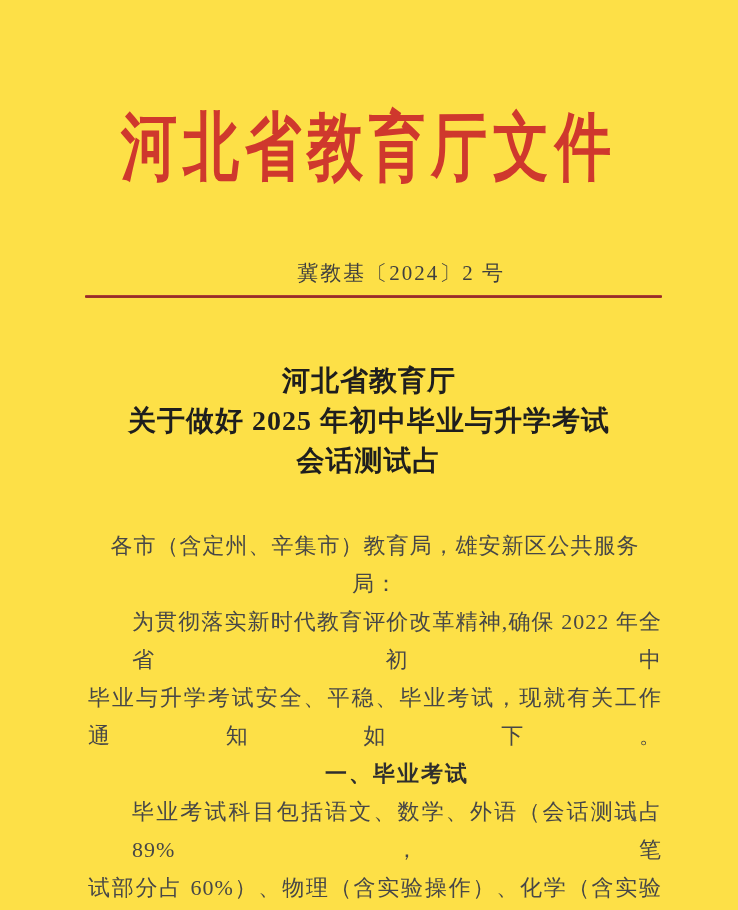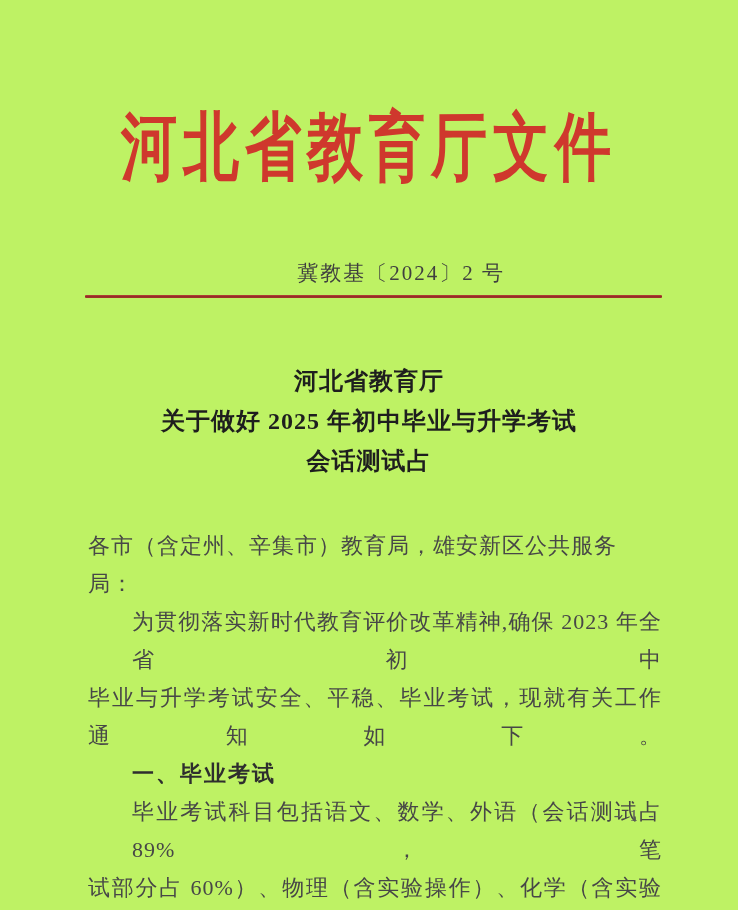--- a/index.html
+++ b/index.html
@@ -2,21 +2,21 @@
 <html><head>
 <meta charset="utf-8">
 <style>
   * { margin: 0; padding: 0; box-sizing: border-box; }
   html, body { background: #ffffff; }
   .page {
     position: relative;
     width: 738px;
     height: 910px;
     margin: 0 auto;
-    background: #bef264;
+    background: #fde047;
     overflow: hidden;
     font-family: "Liberation Serif", serif;
   }
   .letterhead {
     position: absolute;
     top: 98px;
     left: 0;
     width: 100%;
     text-align: center;
     font-size: 56px;
@@ -46,37 +46,37 @@
     height: 3px;
     background: linear-gradient(180deg, #b8453a 0%, #8e2a22 60%, #a83a30 100%);
     border-radius: 1px;
   }
   .title-block {
     position: absolute;
     top: 361px;
     left: 0;
     width: 100%;
     text-align: center;
-    font-size: 24px;
+    font-size: 28px;
     font-weight: bold;
     line-height: 40px;
     letter-spacing: 1px;
     color: #1e1e1e;
   }
   .body-block {
     position: absolute;
     top: 527px;
     left: 88px;
     width: 574px;
     font-size: 22px;
     line-height: 38px;
     color: #474747;
     letter-spacing: 1px;
   }
-  .body-line { display: block; }
+  .body-line { display: block; text-align: center; }
   .indent { padding-left: 44px; }
   .fill {
     text-align: justify;
     text-align-last: justify;
   }
   .heading-line {
     font-family: "Liberation Sans", sans-serif;
     font-weight: bold;
     color: #2e2e2e;
     letter-spacing: 2px;
@@ -102,21 +102,21 @@
   <div class="red-line"></div>
 
   <div class="title-block">
     <div>河北省教育厅</div>
     <div>关于做好 2025 年初中毕业与升学考试</div>
     <div>会话测试占</div>
   </div>
 
   <div class="body-block">
     <span class="body-line">各市（含定州、辛集市）教育局，雄安新区公共服务局：</span>
-    <span class="body-line indent fill">为贯彻落实新时代教育评价改革精神,确保 2023 年全省初中</span>
+    <span class="body-line indent fill">为贯彻落实新时代教育评价改革精神,确保 2022 年全省初中</span>
     <span class="body-line fill">毕业与升学考试安全、平稳、毕业考试，现就有关工作通知如下。</span>
     <span class="body-line indent heading-line">一、毕业考试</span>
     <span class="body-line indent fill">毕业考试科目包括语文、数学、外语（会话测试占 89%，笔</span>
     <span class="body-line fill">试部分占 60%）、物理（含实验操作）、化学（含实验操作）、</span>
 
   </div>
 
   <div class="page-number">- 1 -</div>
 
 </div>

